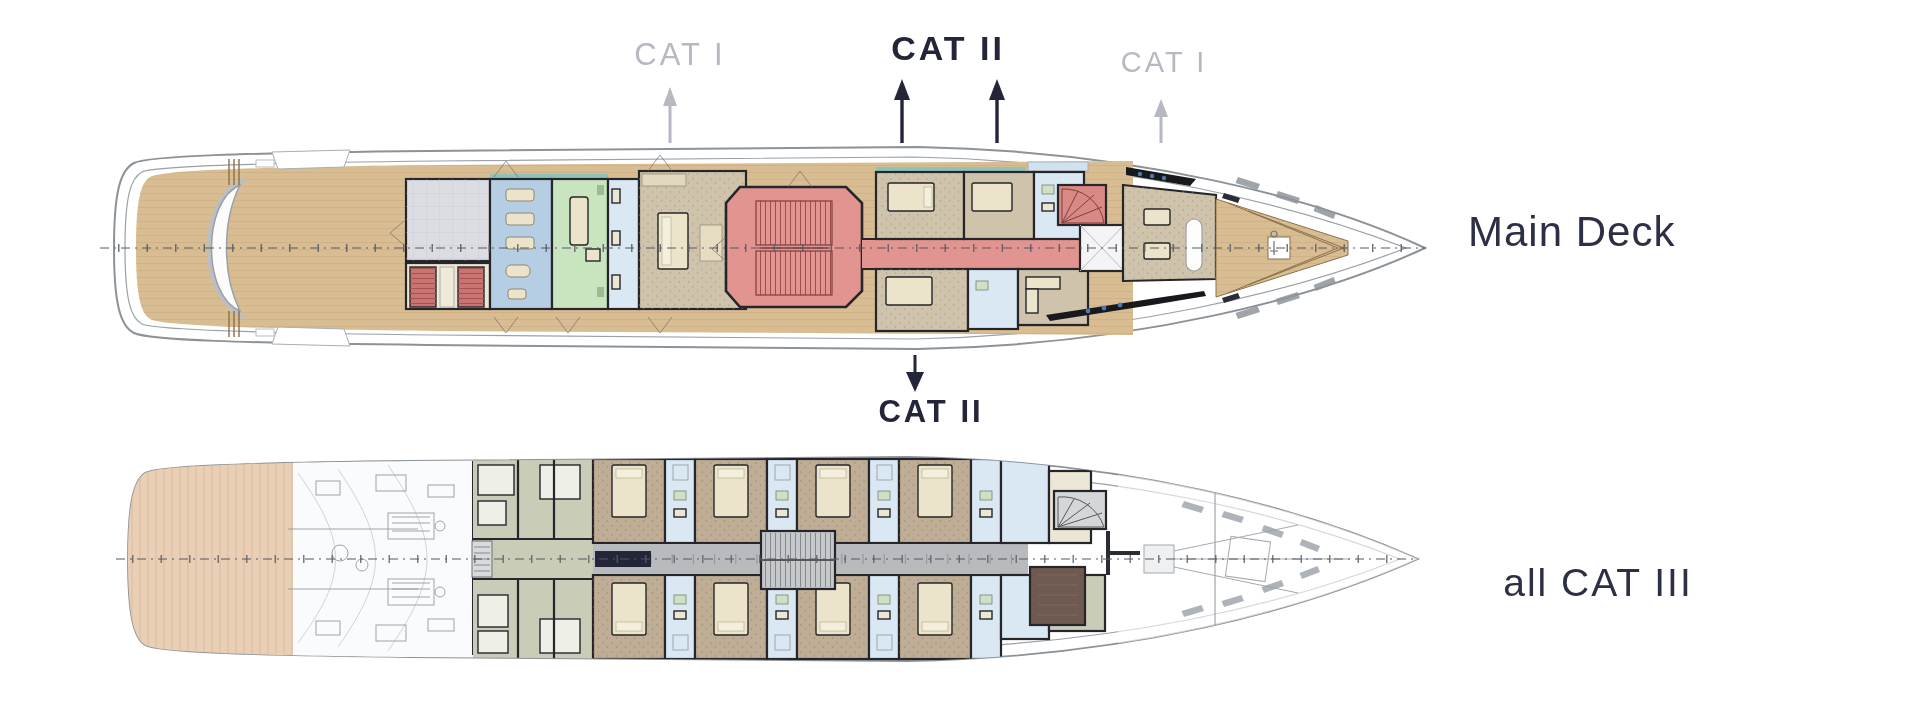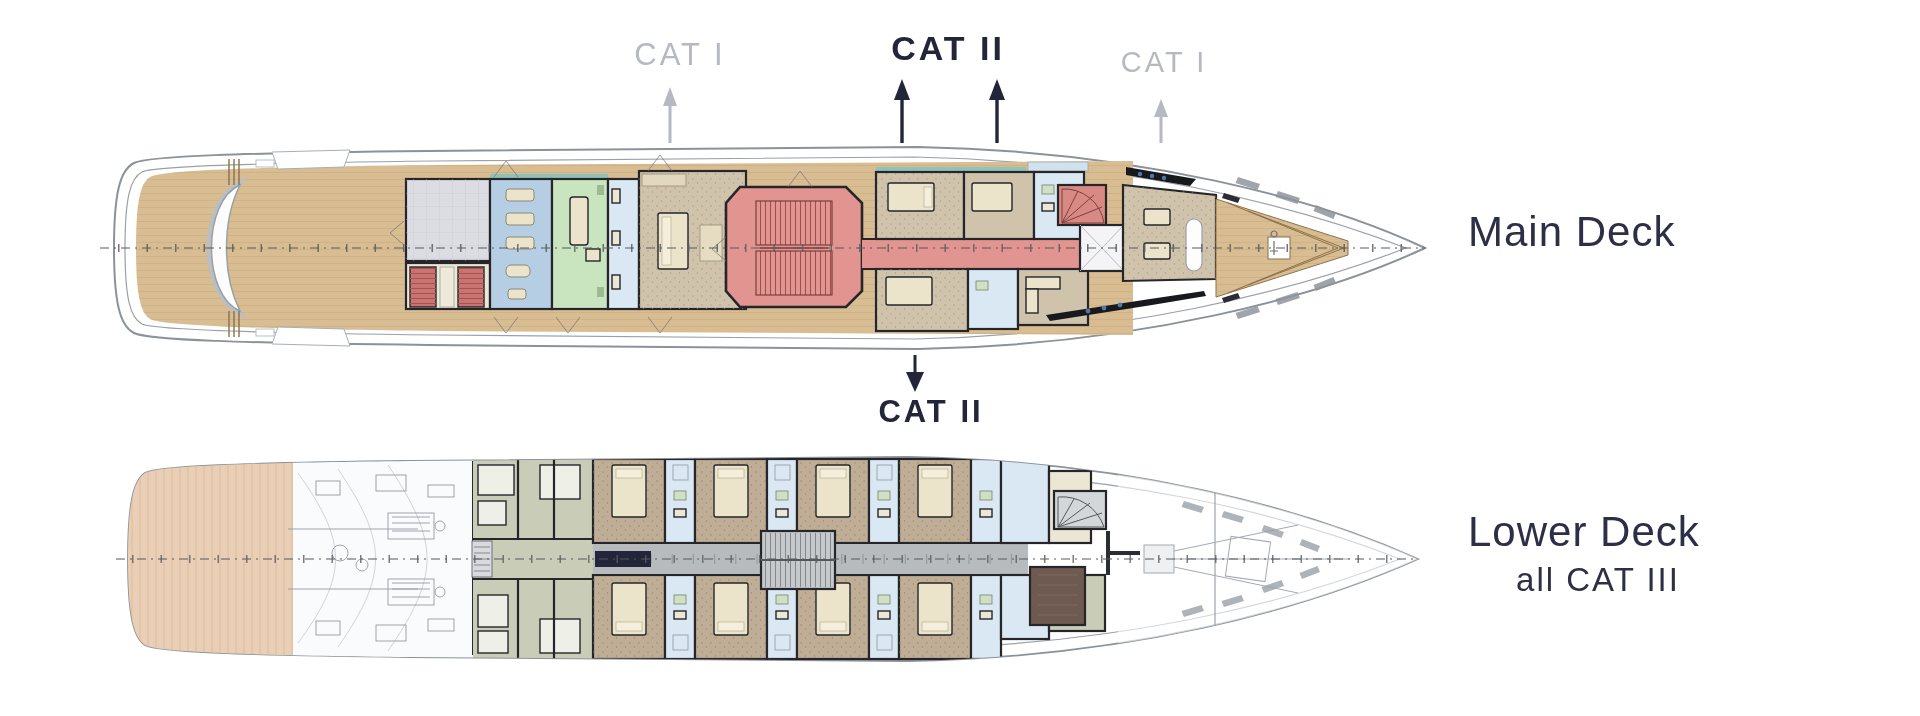--- a/index.html
+++ b/index.html
@@ -52,22 +52,21 @@
     <rect x="7.5" y="16" width="3" height="28" fill="currentColor"></rect>
   </svg>
 
   <svg class="arrow arrow-dark" style="left:904px;top:355px;" width="22" height="37" viewBox="0 0 22 37">
     <rect x="9.5" y="0" width="3" height="19" fill="currentColor"></rect>
     <polygon points="11,37 2,17 20,17" fill="currentColor"></polygon>
   </svg>
   <div class="lbl cat ink ctr" style="left:931px;top:396px;font-size:31px;">CAT II</div>
 
   <div class="lbl title" style="left:1468px;top:211px;font-size:42px;text-align:center;">Main Deck</div>
-  <div class="lbl title" style="left:1468px;top:511px;font-size:42px;">Lower Deck</div>
-  <div class="lbl title ctr" style="left:1598px;top:563px;font-size:33px;letter-spacing:2px;">all CAT III</div>
+  <div class="lbl title ctr" style="left:1598px;top:563px;font-size:39px;letter-spacing:2px;">all CAT III</div>
 
   <svg style="position:absolute;left:88px;top:141px;" width="1344" height="212" viewBox="0 0 1344 212">
     <defs>
       <pattern id="grainH" width="10" height="7" patternUnits="userSpaceOnUse">
         <path d="M0 3.5 H10" stroke="#c3a273" stroke-width="0.8" opacity="0.5"></path>
       </pattern>
       <pattern id="gridP" width="13" height="13" patternUnits="userSpaceOnUse">
         <path d="M0 0 H13 M0 0 V13" stroke="#c7c7d1" stroke-width="0.7"></path>
       </pattern>
       <pattern id="dotsP" width="9" height="9" patternUnits="userSpaceOnUse">

